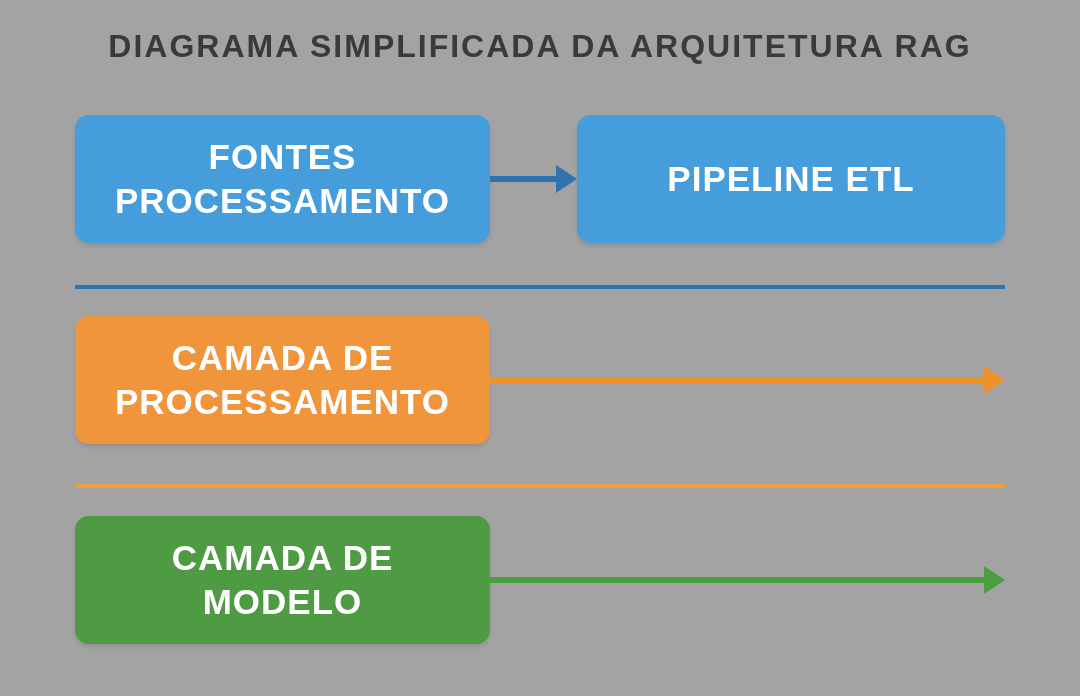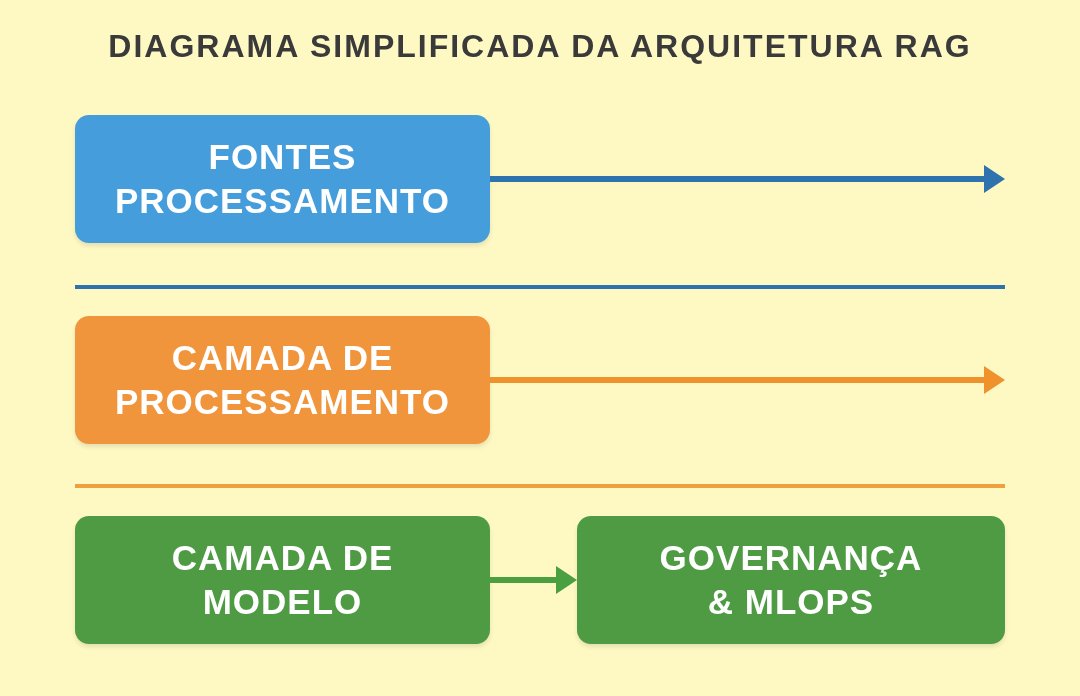--- a/index.html
+++ b/index.html
@@ -5,21 +5,21 @@
   html, body {
     margin: 0;
     padding: 0;
     background: #ffffff;
     font-family: "Liberation Sans", sans-serif;
   }
   .canvas {
     position: relative;
     width: 1080px;
     height: 696px;
-    background: #fef9c3;
+    background: #a3a3a3;
     overflow: hidden;
   }
   .diagram-title {
     margin: 28px 0 0 0;
     text-align: center;
     font-size: 32px;
     line-height: 36px;
     font-weight: bold;
     letter-spacing: 2px;
     color: #3a3a3a;
@@ -94,20 +94,23 @@
 
     <section class="row" style="--box: #459edb; --arrow: #2e72ae;">
       <div class="box box-left">
         <span class="box-label">FONTES
 PROCESSAMENTO</span>
       </div>
       <div class="arrow">
         <span class="arrow-line"></span>
         <span class="arrow-head"></span>
       </div>
+      <div class="box box-right">
+        <span class="box-label">PIPELINE ETL</span>
+      </div>
     </section>
 
     <hr class="divider" style="background: rgb(46, 114, 174);">
 
     <section class="row" style="--box: #f0953b; --arrow: #f0922c;">
       <div class="box box-left">
         <span class="box-label">CAMADA DE
 PROCESSAMENTO</span>
       </div>
       <div class="arrow">
@@ -120,20 +123,16 @@
 
     <section class="row" style="--box: #4e9b44; --arrow: #4a9f40;">
       <div class="box box-left">
         <span class="box-label">CAMADA DE
 MODELO</span>
       </div>
       <div class="arrow">
         <span class="arrow-line"></span>
         <span class="arrow-head"></span>
       </div>
-      <div class="box box-right">
-        <span class="box-label">GOVERNANÇA
-&amp; MLOPS</span>
-      </div>
     </section>
 
   </div>
 </div>
 
 </body></html>

